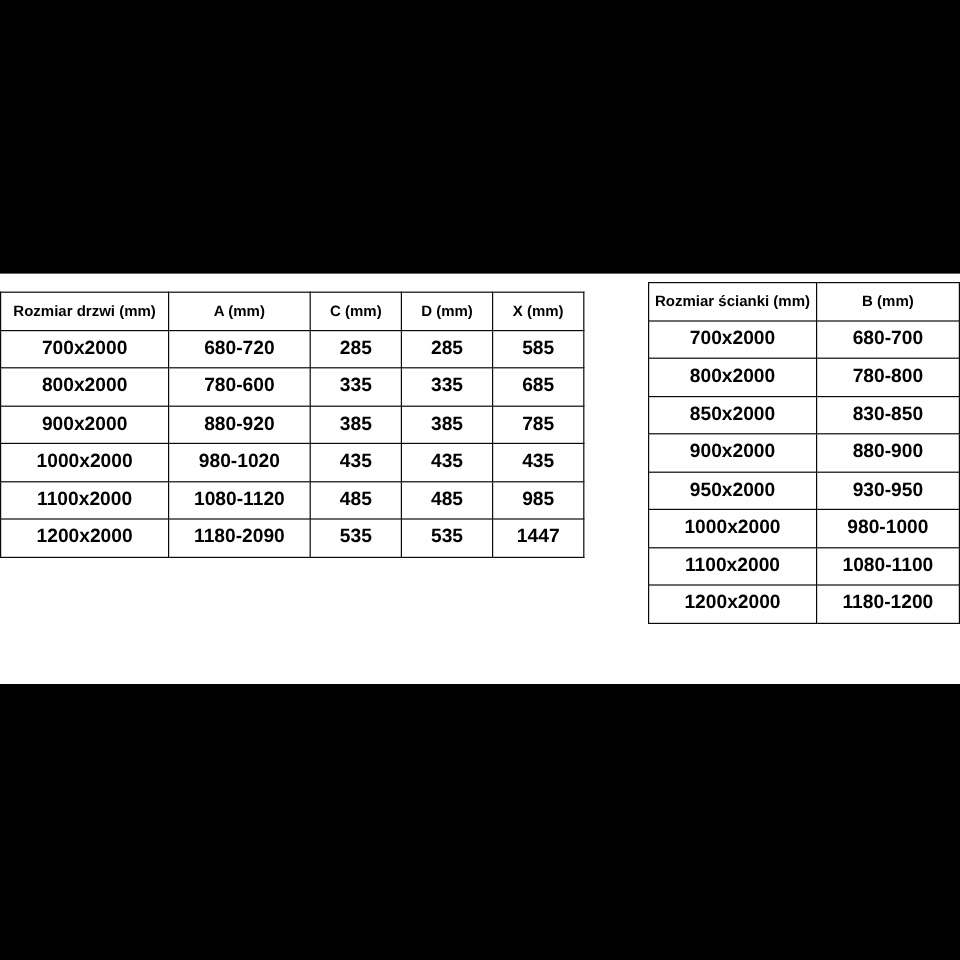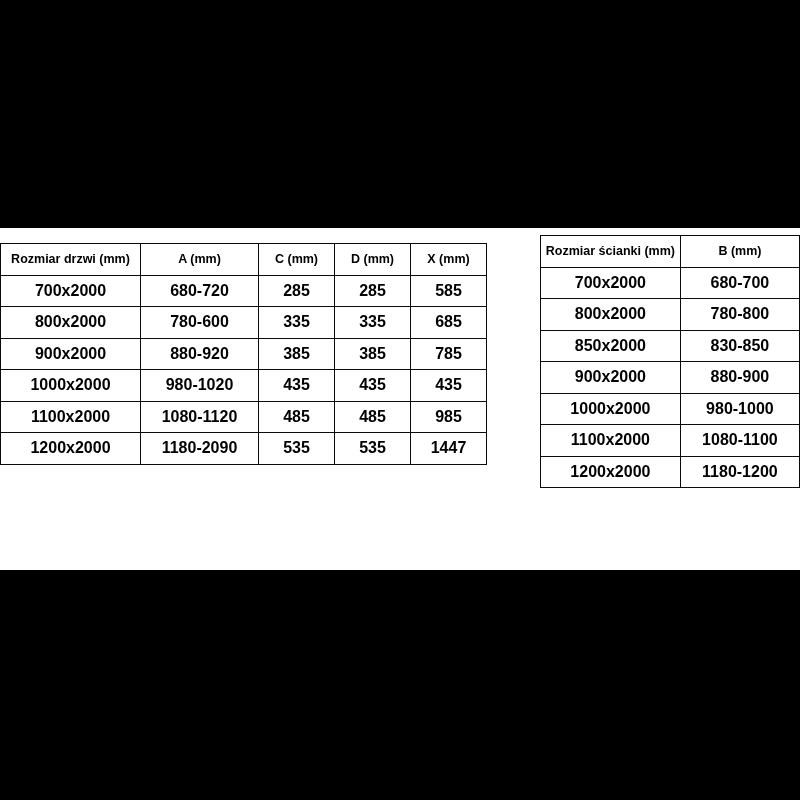--- a/index.html
+++ b/index.html
@@ -166,20 +166,24 @@
         </tr>
         <tr>
           <td>850x2000</td>
           <td>830-850</td>
         </tr>
         <tr>
           <td>900x2000</td>
           <td>880-900</td>
         </tr>
         <tr>
+          <td>950x2000</td>
+          <td>930-950</td>
+        </tr>
+        <tr>
           <td>1000x2000</td>
           <td>980-1000</td>
         </tr>
         <tr>
           <td>1100x2000</td>
           <td>1080-1100</td>
         </tr>
         <tr>
           <td>1200x2000</td>
           <td>1180-1200</td>

